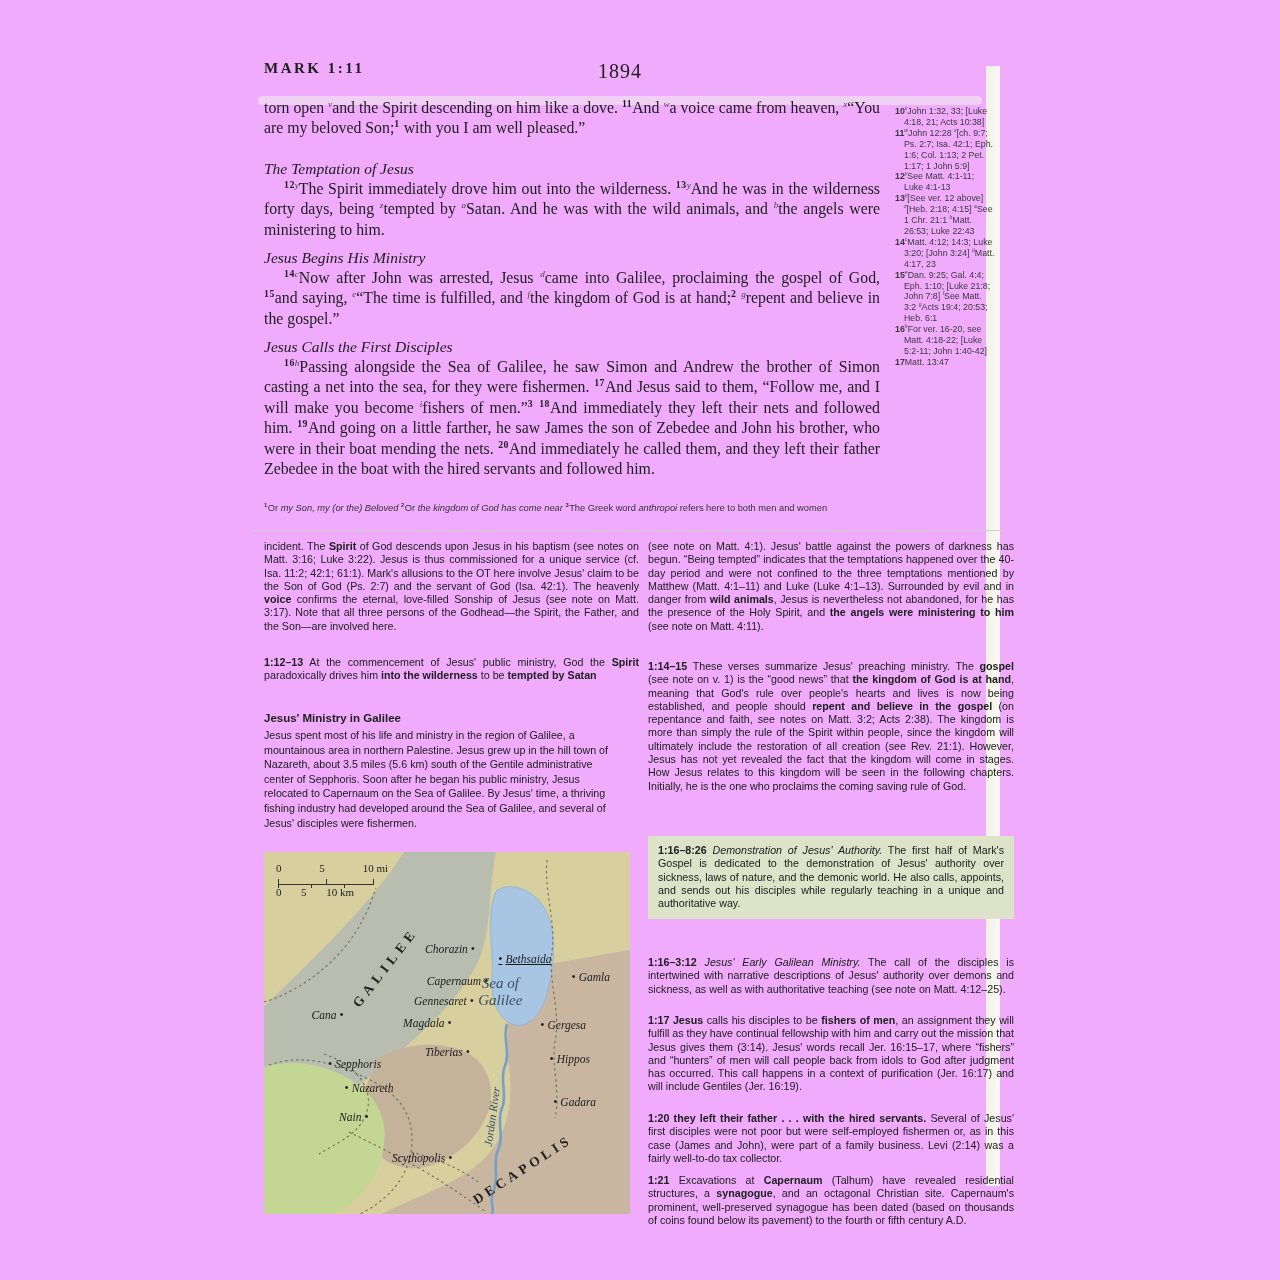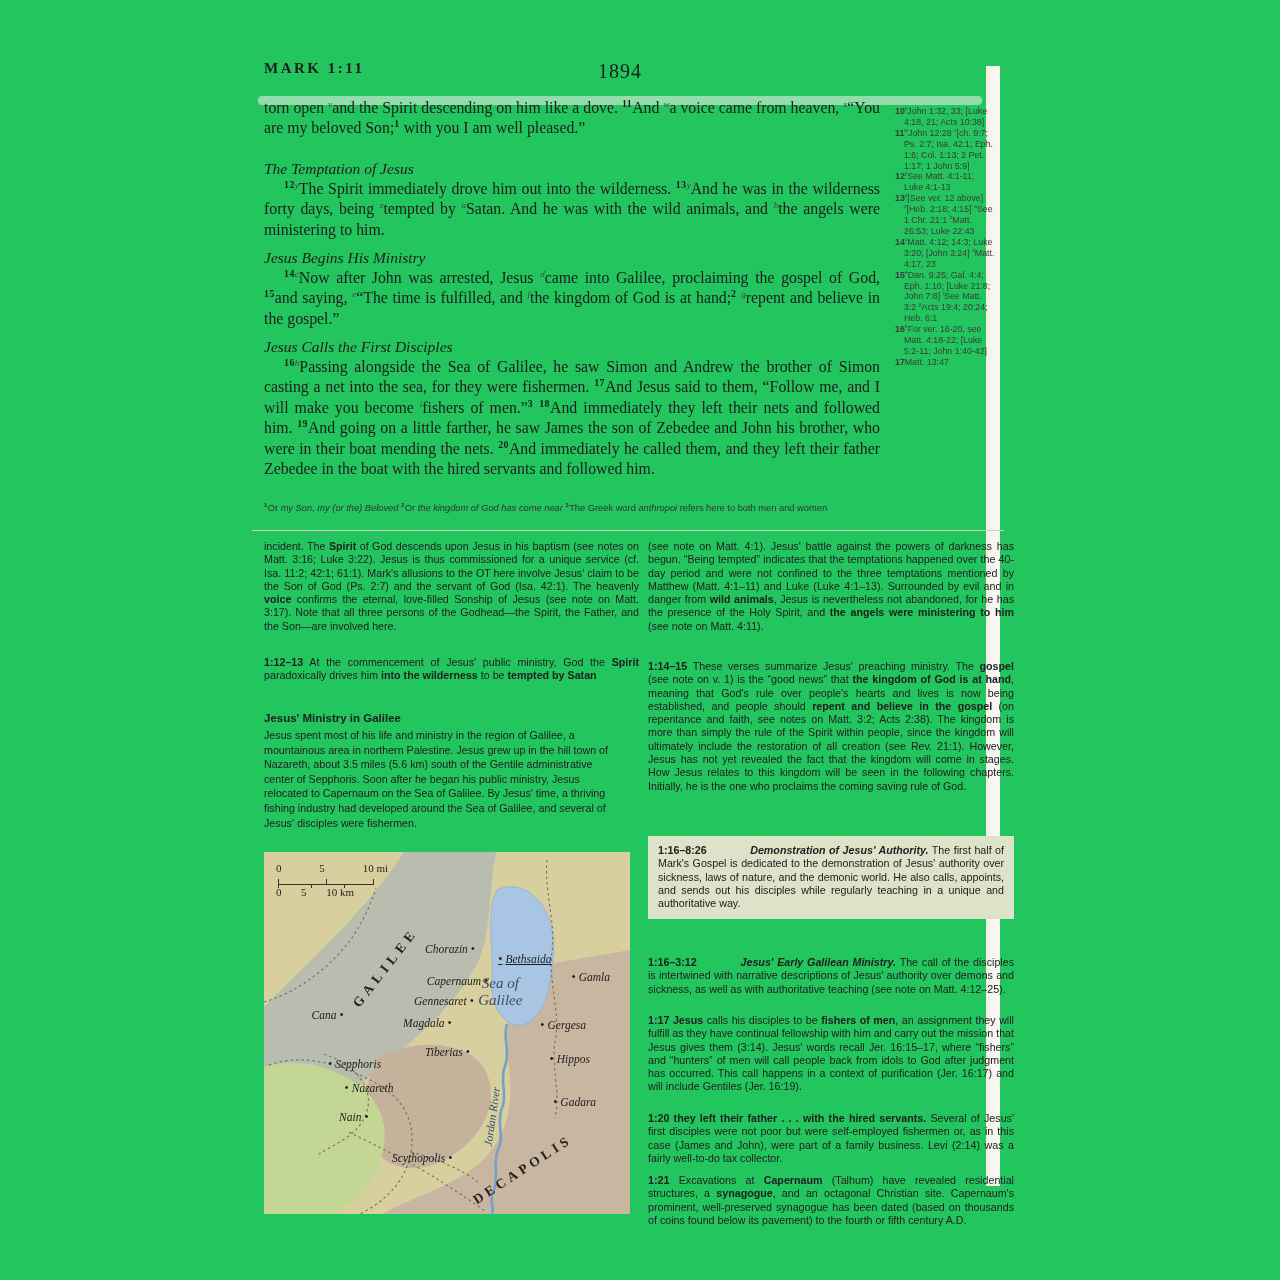--- a/index.html
+++ b/index.html
@@ -1,16 +1,16 @@
 <!DOCTYPE html>
 <html><head>
 <meta charset="utf-8">
 <style>
   html,body{margin:0;padding:0;background:#ffffff;}
-  #page{position:relative;width:1280px;height:1280px;background:#22c55e;overflow:hidden;
+  #page{position:relative;width:1280px;height:1280px;background:#f0abfc;overflow:hidden;
         font-family:"Liberation Serif", serif;color:#1d1d1d;}
   
   .hdr-book{position:absolute;left:264px;top:60px;font-size:15px;font-weight:bold;letter-spacing:2.5px;}
   .hdr-page{position:absolute;left:520px;top:60px;width:200px;text-align:center;font-size:20px;letter-spacing:1px;}
   
   #bible{position:absolute;left:264px;top:98px;width:616px;font-size:15.8px;line-height:20.4px;text-align:justify;}
   #bible .abs{position:absolute;left:0;width:616px;}
   .vs-head{font-style:italic;font-size:15.5px;}
   sup.sn{font-weight:bold;font-size:62%;line-height:0;vertical-align:super;letter-spacing:.5px;}
   sup.sr{font-style:italic;font-size:58%;line-height:0;vertical-align:super;color:#444;}
@@ -18,21 +18,21 @@
   #footnote{position:absolute;left:264px;top:503px;width:650px;font-size:9.3px;color:#333;
             font-family:"Liberation Sans",sans-serif;line-height:11px;}
   #footnote .ri{font-style:italic;}
   .divider{position:absolute;left:252px;top:530px;width:752px;height:1px;background:#cfcdc8;}
   
   #crossrefs{position:absolute;left:895px;top:106px;width:100px;font-family:"Liberation Sans",sans-serif;
              font-size:8.8px;line-height:10.9px;color:#3a3a3a;}
   #crossrefs .xr{padding-left:9px;text-indent:-9px;}
   .rb{font-weight:bold;}
   .ri{font-style:italic;}
-  .rbi{font-weight:bold;font-style:italic;margin-left:40px;}
+  .rbi{font-weight:normal;font-style:italic;}
   
   .notes{font-family:"Liberation Sans",sans-serif;font-size:10.7px;line-height:13.3px;color:#202020;text-align:justify;}
   #col-left{position:absolute;left:264px;top:540px;width:375px;height:690px;}
   #col-right{position:absolute;left:648px;top:540px;width:366px;height:690px;}
   .nb{position:absolute;left:0;width:100%;}
   .gal-head{font-weight:bold;font-size:11.5px;text-align:left;}
   .gal-body{line-height:14.6px;text-align:left;width:352px;}
   .hl-box{background:#dde3c9;padding:8px 10px 9px 10px;box-sizing:border-box;}
   
   #map{position:absolute;left:0;top:312px;width:366px;height:362px;overflow:hidden;}
@@ -83,21 +83,21 @@
 
   <div id="footnote"><sup class="sn">1</sup><span>Or </span><span class="ri">my Son, my (or the) Beloved </span><sup class="sn">2</sup><span>Or </span><span class="ri">the kingdom of God has come near </span><sup class="sn">3</sup><span>The Greek word </span><span class="ri">anthropoi</span><span> refers here to both men and women</span></div>
   <div class="divider"></div>
 
   <div id="crossrefs">
     <div class="xr"><span class="rb">10</span><sup class="sr">v</sup><span>John 1:32, 33; [Luke 4:18, 21; Acts 10:38]</span></div>
     <div class="xr"><span class="rb">11</span><sup class="sr">w</sup><span>John 12:28 </span><sup class="sr">x</sup><span>[ch. 9:7; Ps. 2:7; Isa. 42:1; Eph. 1:6; Col. 1:13; 2 Pet. 1:17; 1 John 5:9]</span></div>
     <div class="xr"><span class="rb">12</span><sup class="sr">y</sup><span>See Matt. 4:1-11; Luke 4:1-13</span></div>
     <div class="xr"><span class="rb">13</span><sup class="sr">y</sup><span>[See ver. 12 above] </span><sup class="sr">z</sup><span>[Heb. 2:18; 4:15] </span><sup class="sr">a</sup><span>See 1 Chr. 21:1 </span><sup class="sr">b</sup><span>Matt. 26:53; Luke 22:43</span></div>
     <div class="xr"><span class="rb">14</span><sup class="sr">c</sup><span>Matt. 4:12; 14:3; Luke 3:20; [John 3:24] </span><sup class="sr">d</sup><span>Matt. 4:17, 23</span></div>
-    <div class="xr"><span class="rb">15</span><sup class="sr">e</sup><span>Dan. 9:25; Gal. 4:4; Eph. 1:10; [Luke 21:8; John 7:8] </span><sup class="sr">f</sup><span>See Matt. 3:2 </span><sup class="sr">g</sup><span>Acts 19:4; 20:24; Heb. 6:1</span></div>
+    <div class="xr"><span class="rb">15</span><sup class="sr">e</sup><span>Dan. 9:25; Gal. 4:4; Eph. 1:10; [Luke 21:8; John 7:8] </span><sup class="sr">f</sup><span>See Matt. 3:2 </span><sup class="sr">g</sup><span>Acts 19:4; 20:53; Heb. 6:1</span></div>
     <div class="xr"><span class="rb">16</span><sup class="sr">h</sup><span>For ver. 16-20, see Matt. 4:18-22; [Luke 5:2-11; John 1:40-42]</span></div>
     <div class="xr"><span class="rb">17</span><span>Matt. 13:47</span></div>
   </div>
 
   <div id="col-left" class="notes">
     <div class="nb" style="top:0;"><span>incident. The </span><span class="rb">Spirit</span><span> of God descends upon Jesus in his baptism (see notes on Matt. 3:16; Luke 3:22). Jesus is thus commissioned for a unique service (cf. Isa. 11:2; 42:1; 61:1). Mark's allusions to the OT here involve Jesus' claim to be the Son of God (Ps. 2:7) and the servant of God (Isa. 42:1). The heavenly </span><span class="rb">voice</span><span> confirms the eternal, love-filled Sonship of Jesus (see note on Matt. 3:17). Note that all three persons of the Godhead—the Spirit, the Father, and the Son—are involved here.</span></div>
     <div class="nb" style="top:116px;"><span class="rb">1:12–13</span><span> At the commencement of Jesus' public ministry, God the </span><span class="rb">Spirit</span><span> paradoxically drives him </span><span class="rb">into the wilderness</span><span> to be </span><span class="rb">tempted by Satan</span></div>
     <div class="nb gal-head" style="top:172px;">Jesus' Ministry in Galilee</div>
     <div class="nb gal-body" style="top:188px;">Jesus spent most of his life and ministry in the region of Galilee, a mountainous area in northern Palestine. Jesus grew up in the hill town of Nazareth, about 3.5 miles (5.6 km) south of the Gentile administrative center of Sepphoris. Soon after he began his public ministry, Jesus relocated to Capernaum on the Sea of Galilee. By Jesus' time, a thriving fishing industry had developed around the Sea of Galilee, and several of Jesus' disciples were fishermen.</div>
 

